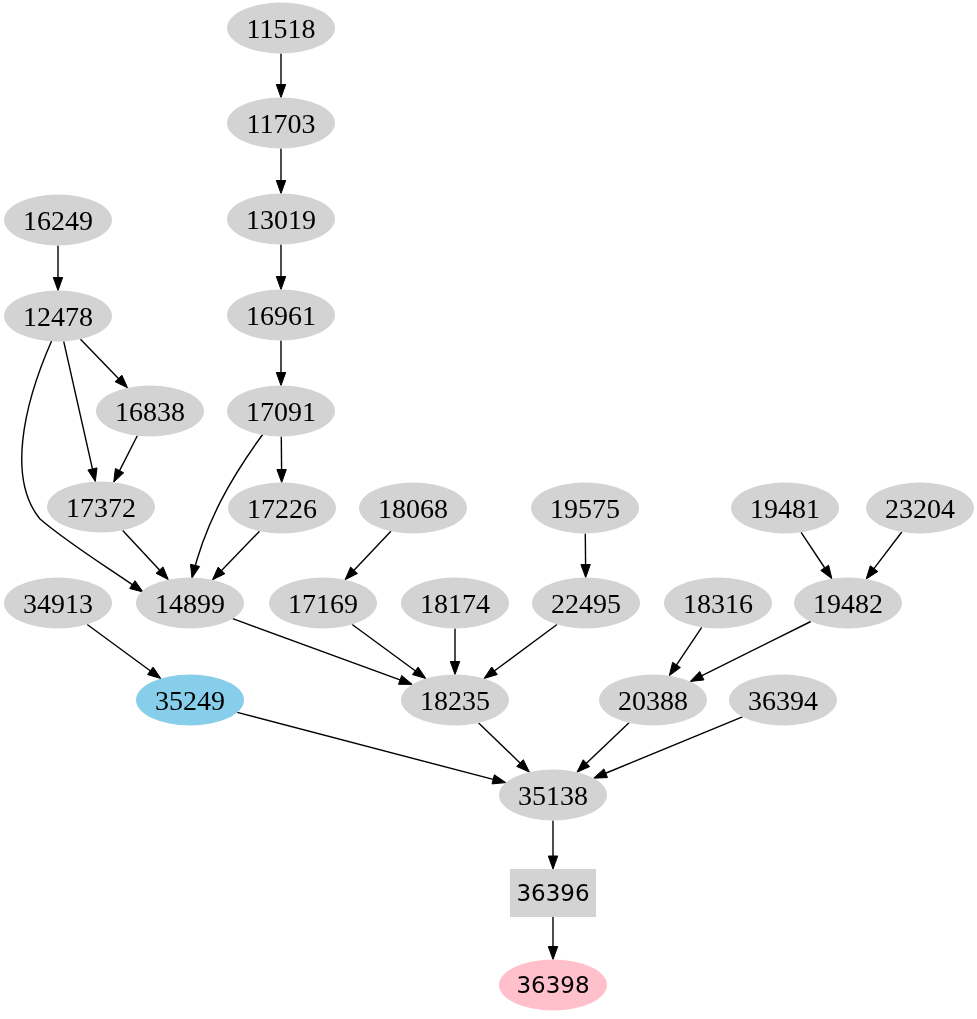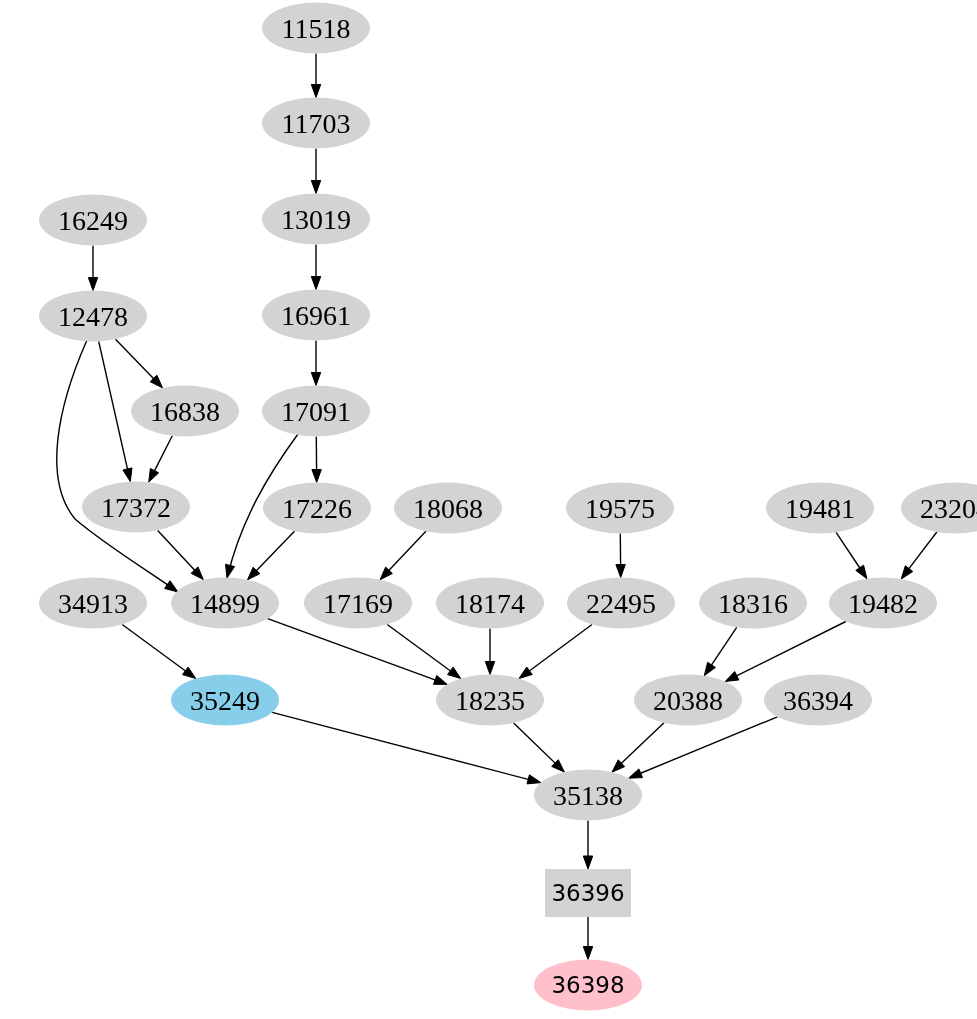--- a/index.html
+++ b/index.html
@@ -8,21 +8,20 @@
     background: #ffffff;
     width: 977px;
     height: 1019px;
     overflow: hidden;
     font-family: "Liberation Serif", "DejaVu Serif", serif;
   }
   #graph-wrap {
     position: relative;
     width: 781px;
     height: 1019px;
-    padding-left: 35px;
   }
   svg { display: block; }
   .node-label-serif {
     font-family: "Liberation Serif", "DejaVu Serif", serif;
     font-size: 28px;
     fill: #000000;
   }
   .node-label-sans {
     font-family: "DejaVu Sans", "Liberation Sans", sans-serif;
     font-size: 23px;

